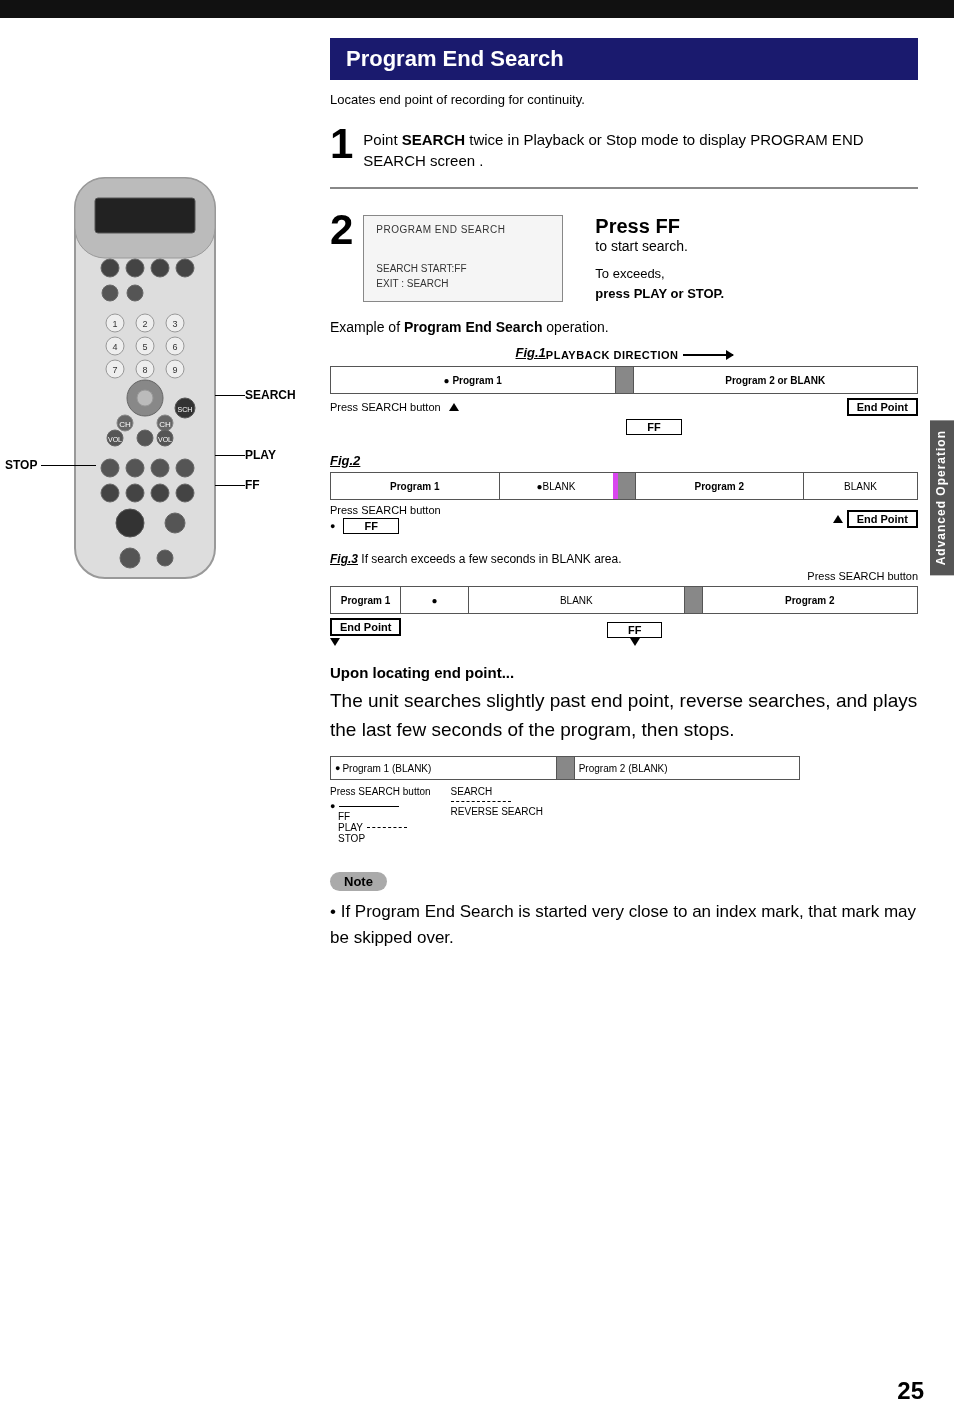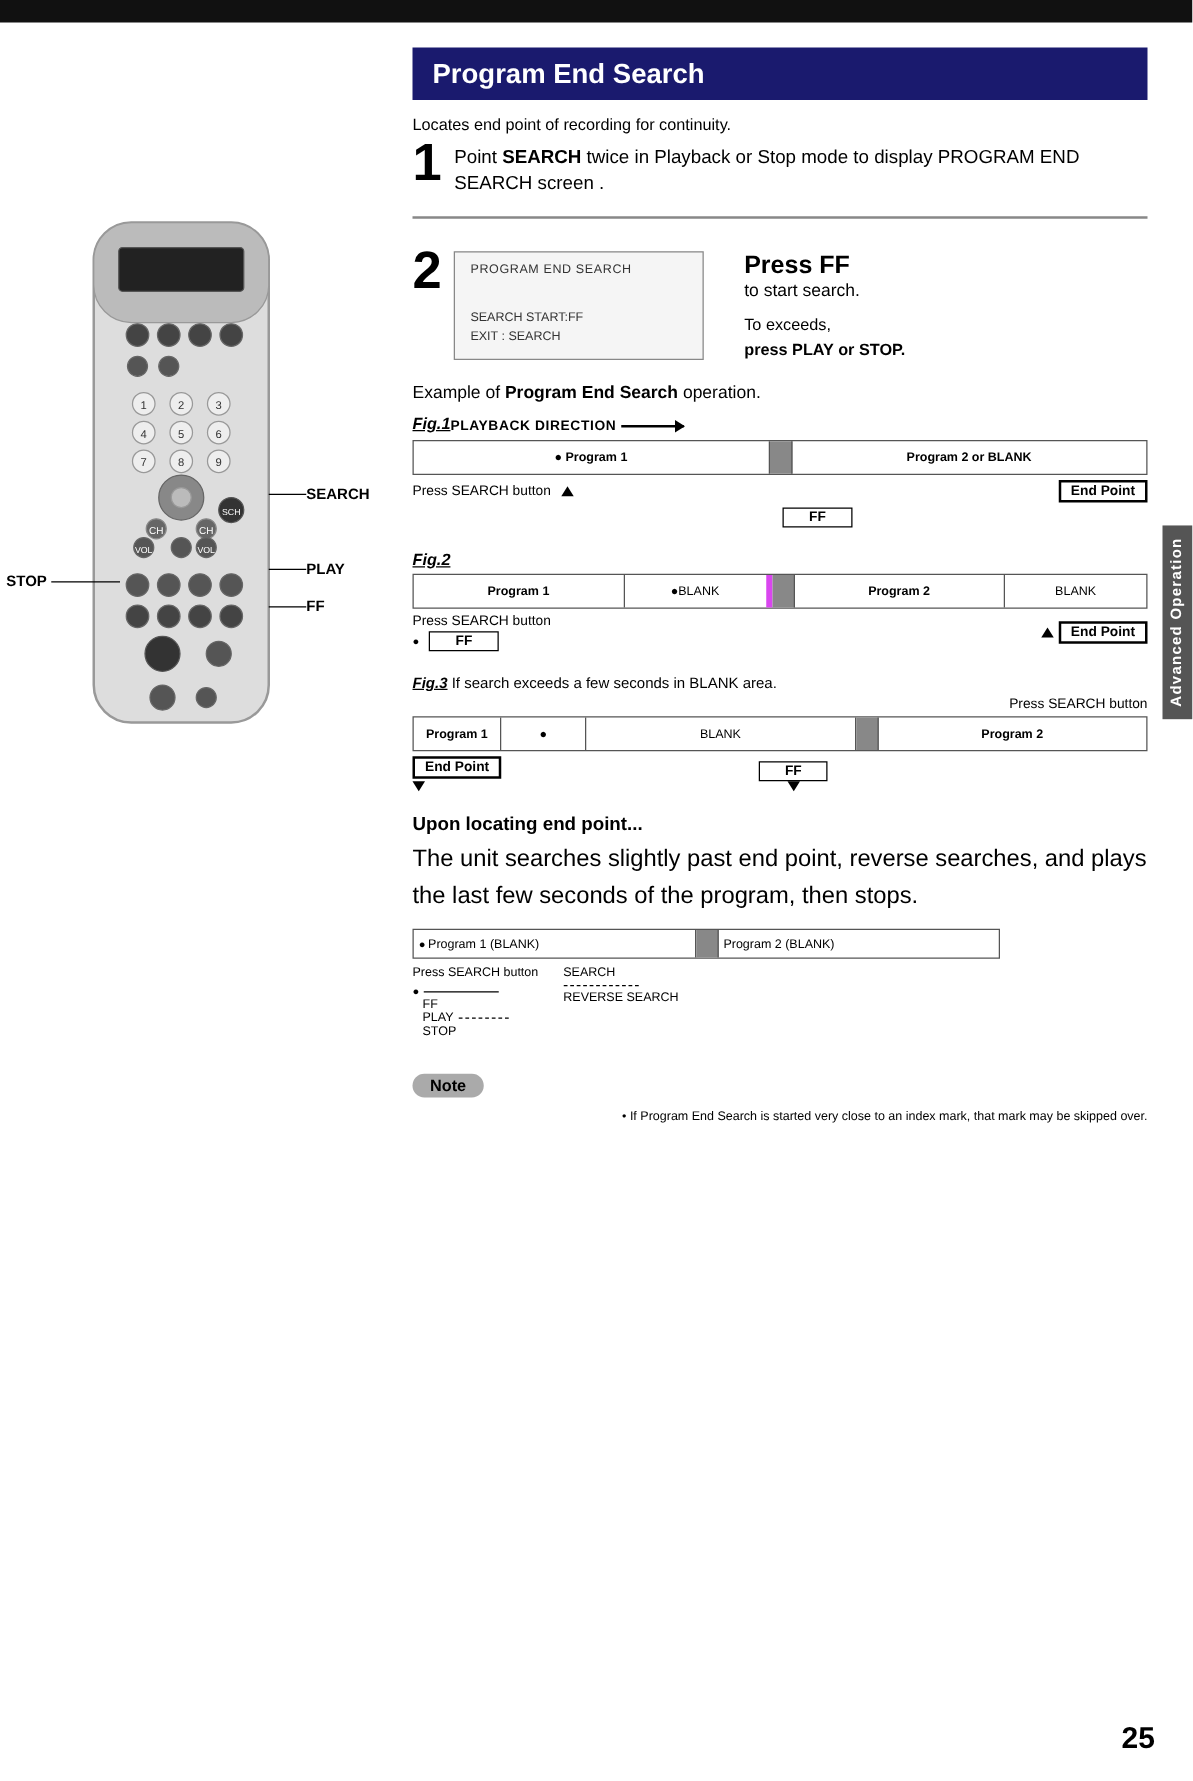--- a/index.html
+++ b/index.html
@@ -46,21 +46,21 @@
       background: #1a1a6e;
       color: #fff;
       font-size: 22px;
       font-weight: bold;
       padding: 8px 16px;
       margin-bottom: 12px;
     }
 
     .subtitle {
       font-size: 13px;
-      margin-bottom: 2px;
+      margin-bottom: 16px;
       color: #000;
     }
 
     
     .step-block {
       display: flex;
       align-items: flex-start;
       margin-bottom: 16px;
     }
 
@@ -158,23 +158,22 @@
       line-height: 1.5;
       margin-bottom: 12px;
     }
 
     
     .note-box {
       margin-top: 28px;
     }
 
     .note-text {
-      font-size: 10px;
+      font-size: 17px;
       line-height: 1.5;
-      text-align: right;
     }
 
     
     .page-number {
       position: absolute;
       bottom: 20px;
       right: 30px;
       font-size: 24px;
       font-weight: bold;
     }
@@ -353,21 +352,21 @@
           </div>
         </div>
       </div>
     </div>
 
     <div style="margin-bottom:10px;">
       <span>Example of </span><strong>Program End Search</strong><span> operation.</span>
     </div>
 
     <div class="figure">
-      <div style="display:flex; align-items:center; justify-content:flex-start; margin-bottom:2px;">
+      <div style="display:flex; align-items:center; justify-content:center; margin-bottom:2px;">
         <span class="fig-label">Fig.1</span>
         <div style="display:flex;align-items:center;font-size:11px;font-weight:bold;letter-spacing:0.5px;">
           <span>PLAYBACK DIRECTION</span>
           <div style="width:50px;height:2px;background:#000;position:relative;margin-left:4px;">
             <div style="position:absolute;right:-1px;top:-4px;border-left:8px solid #000;border-top:5px solid transparent;border-bottom:5px solid transparent;"></div>
           </div>
         </div>
       </div>
       <div style="display:flex; border:1px solid #555; height:28px; margin-bottom:4px;">
         <div style="flex:2;display:flex;align-items:center;justify-content:center;border-right:1px solid #555;font-size:10px;font-weight:bold;padding:2px;">

